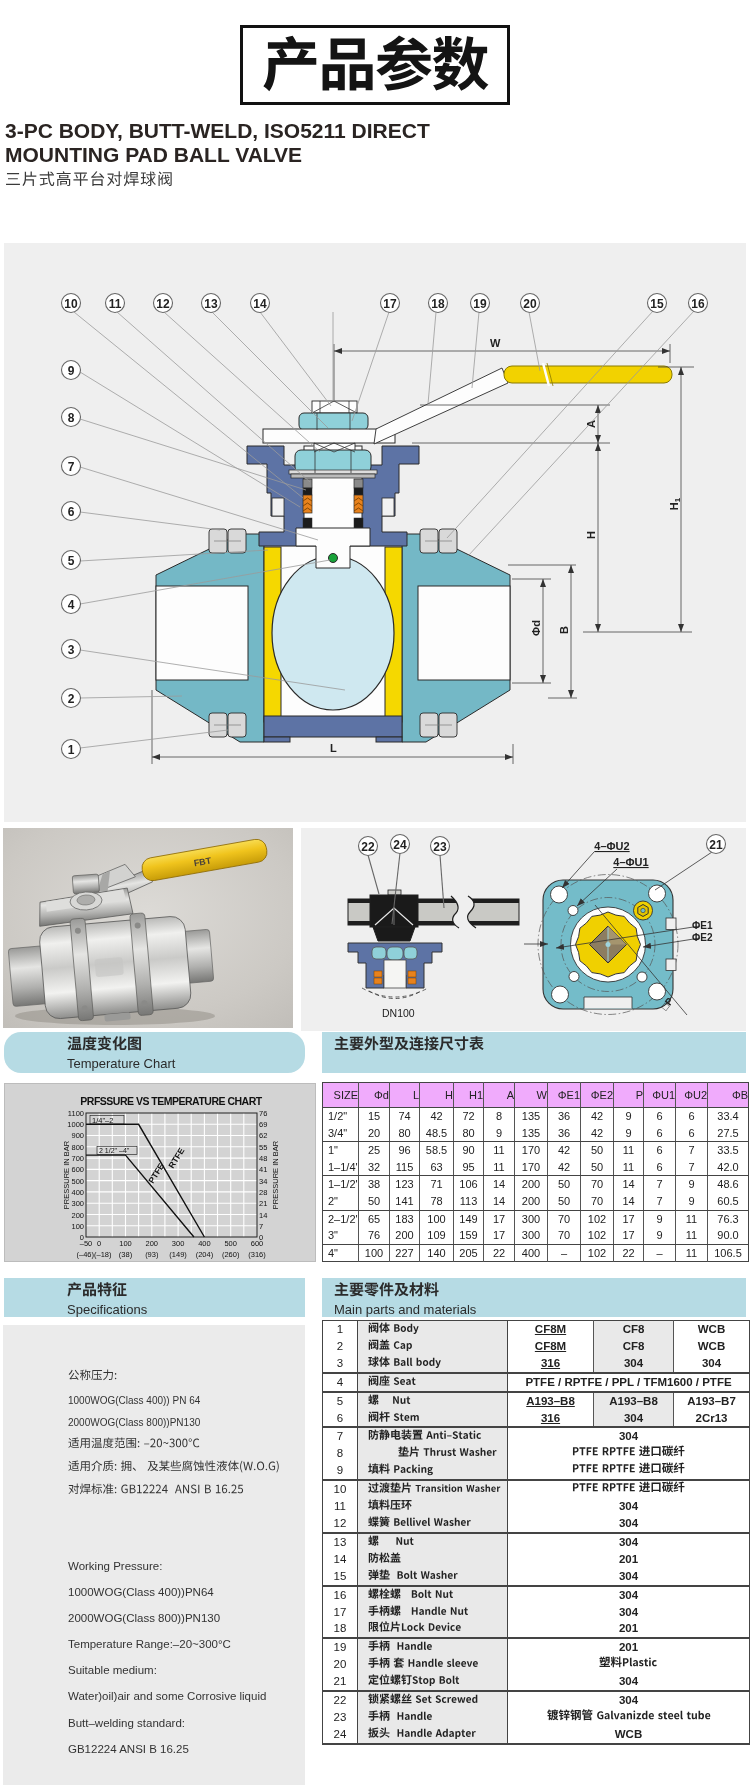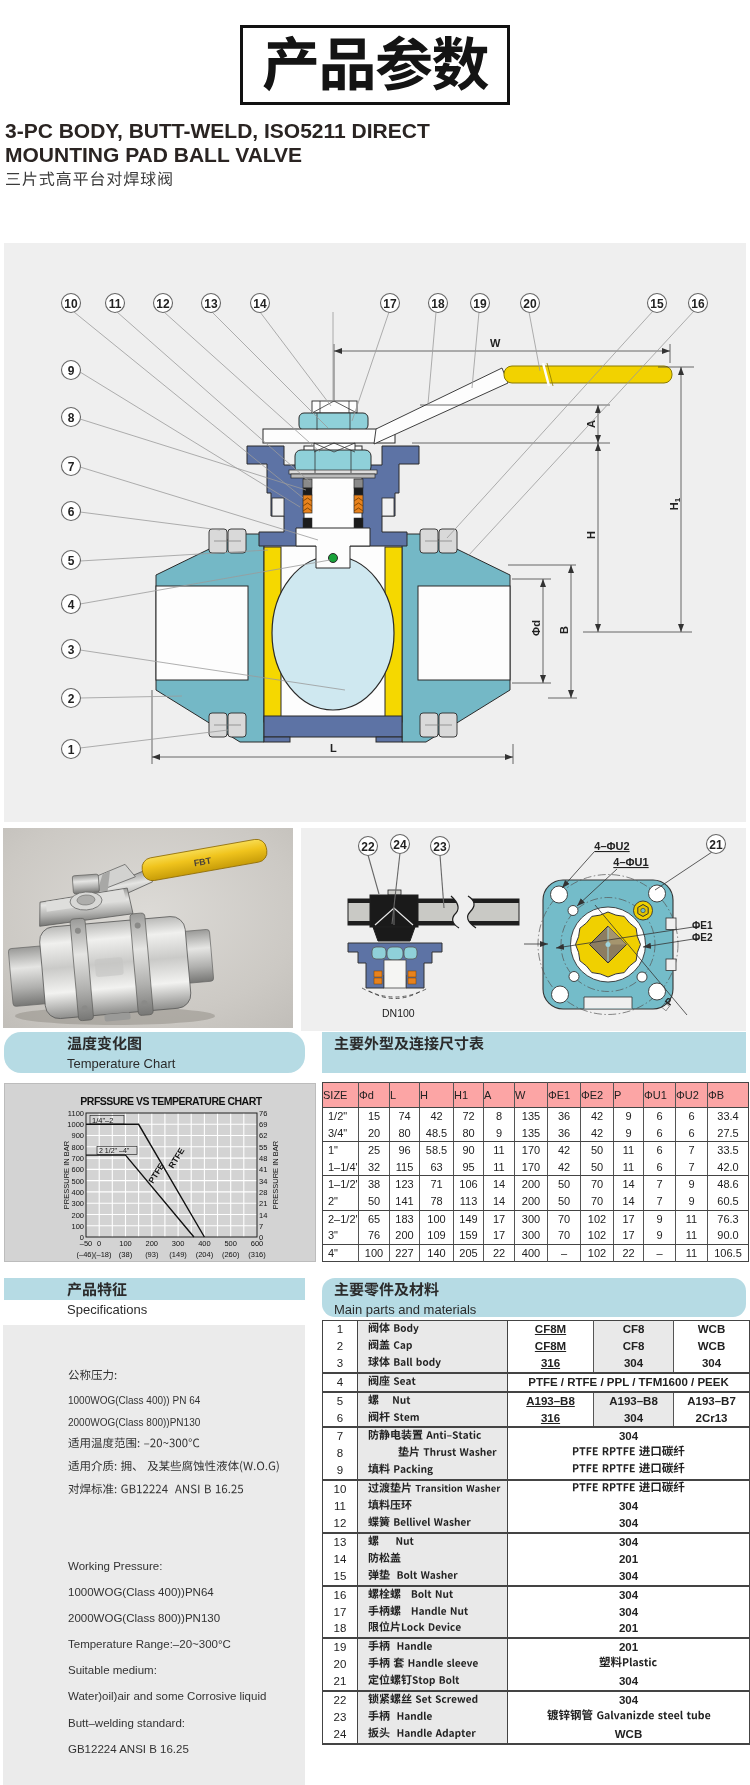--- a/index.html
+++ b/index.html
@@ -11,21 +11,21 @@
   .titlebox svg{margin-top:9px;}
   .h1en{left:5px;top:119px;font-size:21px;font-weight:bold;color:#2a2422;line-height:24px;}
   .h1cn{left:5px;top:172px;font-size:16px;letter-spacing:1px;color:#333;}
   .panel{background:#efefef;}
   .bluebar{background:#b6dbe4;color:#2b2b2b;}
   .bluebar .cn{font-size:15px;font-weight:bold;line-height:17px;}
   .bluebar .en{font-size:13px;line-height:15px;}
   #dimtable table{border:1px solid #444;}
   #dimtable td{border-left:1px solid #555;text-align:center;padding:0;overflow:hidden;white-space:nowrap;}
   #dimtable td:first-child{border-left:none;text-align:left;padding-left:5px;}
-  #dimtable .dh td{background:#fca5a5;height:24px;line-height:24px;border-bottom:1px solid #444;text-align:left;padding-left:0;}
+  #dimtable .dh td{background:#f0abfc;height:24px;line-height:24px;border-bottom:1px solid #444;text-align:right;padding-left:0;}
   #dimtable .dr td{height:16.6px;line-height:16.6px;}
   #dimtable .gb td{border-bottom:1px solid #444;}
   #parts table{border:1px solid #444;border-collapse:collapse;table-layout:fixed;width:427px;color:#222;}
   #parts td{padding:0;overflow:hidden;white-space:nowrap;font-size:11.5px;font-weight:bold;text-align:center;height:16.9px;line-height:16.9px;}
   #parts .ph td{font-weight:normal;font-size:11px;background:#c6c6c6;height:26px;line-height:13px;}
   #parts .no{font-weight:normal;font-size:11.5px;}
   #parts .de{background:#e9e9e9;border-left:1px solid #444;text-align:left;padding-left:10px;font-size:11px;}
   #parts .m1{border-left:1px solid #444;text-decoration:underline;}
   #parts .m2{background:#e9e9e9;border-left:1px solid #555;}
   #parts .m3{border-left:1px solid #555;}
@@ -892,32 +892,32 @@
           <td>102</td>
           <td>22</td>
           <td>–</td>
           <td>11</td>
           <td>106.5</td>
         </tr>
 </tbody>
     </table>
 </div>
 
-<div class="abs bluebar" style="left:4px;top:1278px;width:301px;height:22px;">
+<div class="abs bluebar" style="left:4px;top:1278px;width:301px;height:39px;">
   <div style="margin:5px 0 0 63px;" class="cn"><svg width="60" height="16" viewBox="0 0 60 16" style="vertical-align:0px;overflow:visible;">
         <g fill="#2b2b2b">
           <use href="#gB4EA7" transform="matrix(0.0150,0,0,-0.0150,0.0,12.0)"></use>
           <use href="#gB54C1" transform="matrix(0.0150,0,0,-0.0150,15.0,12.0)"></use>
           <use href="#gB7279" transform="matrix(0.0150,0,0,-0.0150,30.0,12.0)"></use>
           <use href="#gB5F81" transform="matrix(0.0150,0,0,-0.0150,45.0,12.0)"></use>
         </g>
       </svg></div>
   <div style="margin:0 0 0 63px;" class="en">Specifications</div>
 </div>
-<div class="abs bluebar" style="left:322px;top:1278px;width:424px;height:39px;border-radius:13px;">
+<div class="abs bluebar" style="left:322px;top:1278px;width:424px;height:39px;">
   <div style="margin:5px 0 0 12px;" class="cn"><svg width="105" height="16" viewBox="0 0 105 16" style="vertical-align:0px;overflow:visible;">
         <g fill="#2b2b2b">
           <use href="#gB4E3B" transform="matrix(0.0150,0,0,-0.0150,0.0,12.0)"></use>
           <use href="#gB8981" transform="matrix(0.0150,0,0,-0.0150,15.0,12.0)"></use>
           <use href="#gB96F6" transform="matrix(0.0150,0,0,-0.0150,30.0,12.0)"></use>
           <use href="#gB4EF6" transform="matrix(0.0150,0,0,-0.0150,45.0,12.0)"></use>
           <use href="#gB53CA" transform="matrix(0.0150,0,0,-0.0150,60.0,12.0)"></use>
           <use href="#gB6750" transform="matrix(0.0150,0,0,-0.0150,75.0,12.0)"></use>
           <use href="#gB6599" transform="matrix(0.0150,0,0,-0.0150,90.0,12.0)"></use>
         </g>
@@ -1089,21 +1089,21 @@
           <td class="de"><svg width="48" height="12" viewBox="0 0 48 12" style="vertical-align:-2px;overflow:visible;">
               <g fill="#222">
                 <use href="#gB9600" transform="matrix(0.0110,0,0,-0.0110,0.0,8.8)"></use>
                 <use href="#gB5EA7" transform="matrix(0.0110,0,0,-0.0110,11.0,8.8)"></use>
                 <use href="#gB53" transform="matrix(0.0101,0,0,-0.0101,25.3,8.8)"></use>
                 <use href="#gB65" transform="matrix(0.0101,0,0,-0.0101,31.6,8.8)"></use>
                 <use href="#gB61" transform="matrix(0.0101,0,0,-0.0101,37.5,8.8)"></use>
                 <use href="#gB74" transform="matrix(0.0101,0,0,-0.0101,43.5,8.8)"></use>
               </g>
             </svg></td>
-          <td class="sp" colspan="3">PTFE / RTFE / PPL / TFM1600 / PEEK</td>
+          <td class="sp" colspan="3">PTFE / RPTFE / PPL / TFM1600 / PTFE</td>
         </tr>
 <tr>
           <td class="no">5</td>
           <td class="de"><svg width="43" height="12" viewBox="0 0 43 12" style="vertical-align:-2px;overflow:visible;">
               <g fill="#222">
                 <use href="#gB87BA" transform="matrix(0.0110,0,0,-0.0110,0.0,8.8)"></use>
                 <use href="#gB4E" transform="matrix(0.0101,0,0,-0.0101,24.2,8.8)"></use>
                 <use href="#gB75" transform="matrix(0.0101,0,0,-0.0101,31.8,8.8)"></use>
                 <use href="#gB74" transform="matrix(0.0101,0,0,-0.0101,38.2,8.8)"></use>
               </g>

